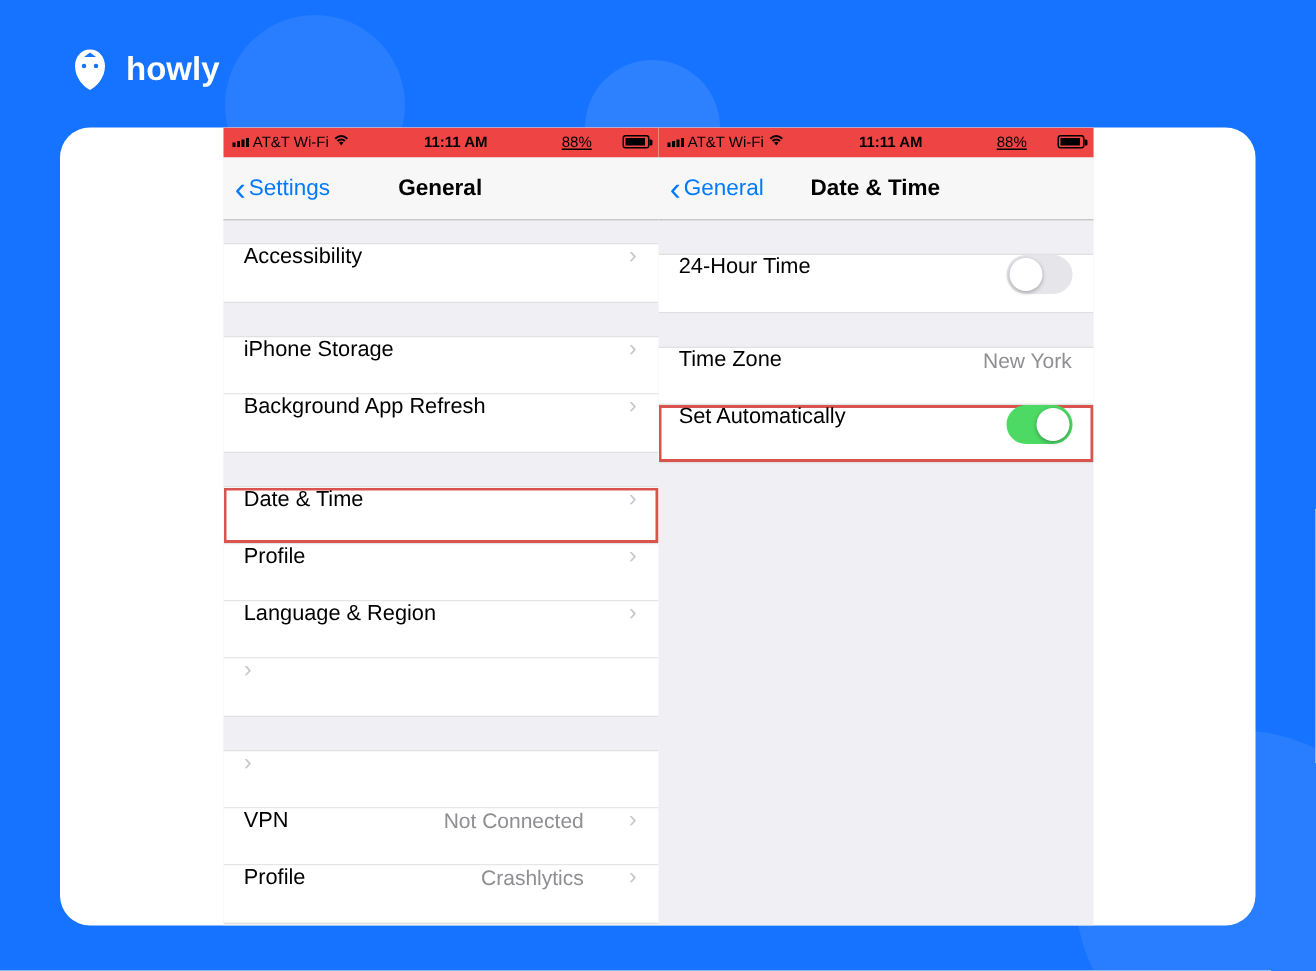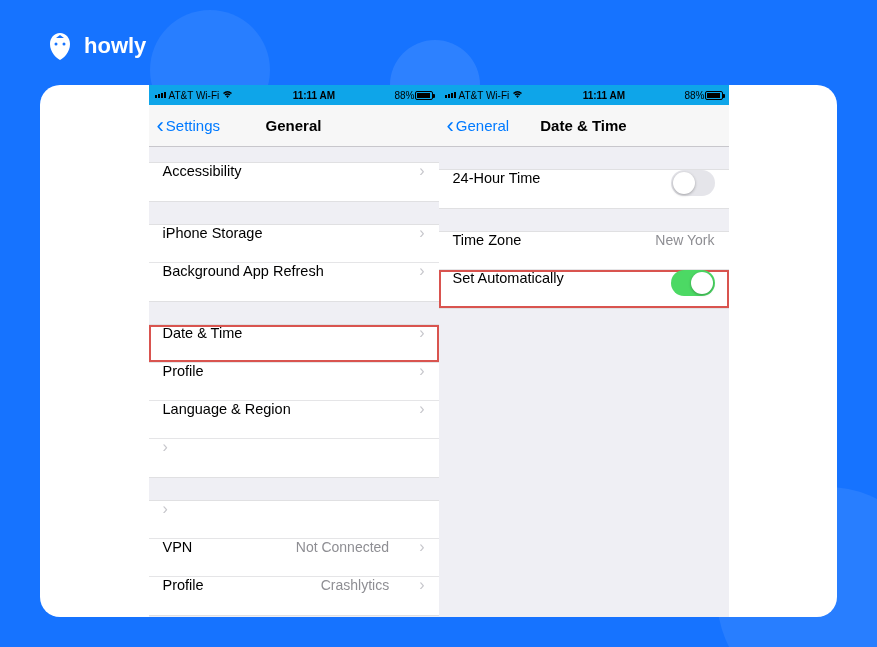--- a/index.html
+++ b/index.html
@@ -77,21 +77,21 @@
     }
     .phone {
       width: 290px;
       background: #efeff4;
       display: flex;
       flex-direction: column;
       font-size: 14px;
     }
     .status-bar {
       height: 20px;
-      background: #0ea5e9;
+      background: #ef4444;
       display: flex;
       align-items: center;
       justify-content: space-between;
       padding: 4px 6px;
       font-size: 10px;
     }
     .status-left {
       display: flex;
       align-items: center;
       gap: 3px;
@@ -104,22 +104,22 @@
     .signal-bars span {
       width: 2px;
       background: #000;
     }
     .signal-bars span:nth-child(1){height:3px}
     .signal-bars span:nth-child(2){height:4px}
     .signal-bars span:nth-child(3){height:5px}
     .signal-bars span:nth-child(4){height:6px}
     .status-right {
       display: flex;
-      align-items: center;
-      gap: 0;
+      gap: 20px;
+      text-decoration: underline;
     }
     .battery {
       width: 18px;
       height: 9px;
       border: 1px solid #000;
       border-radius: 2px;
       position: relative;
     }
     .battery::after {
       content: '';

